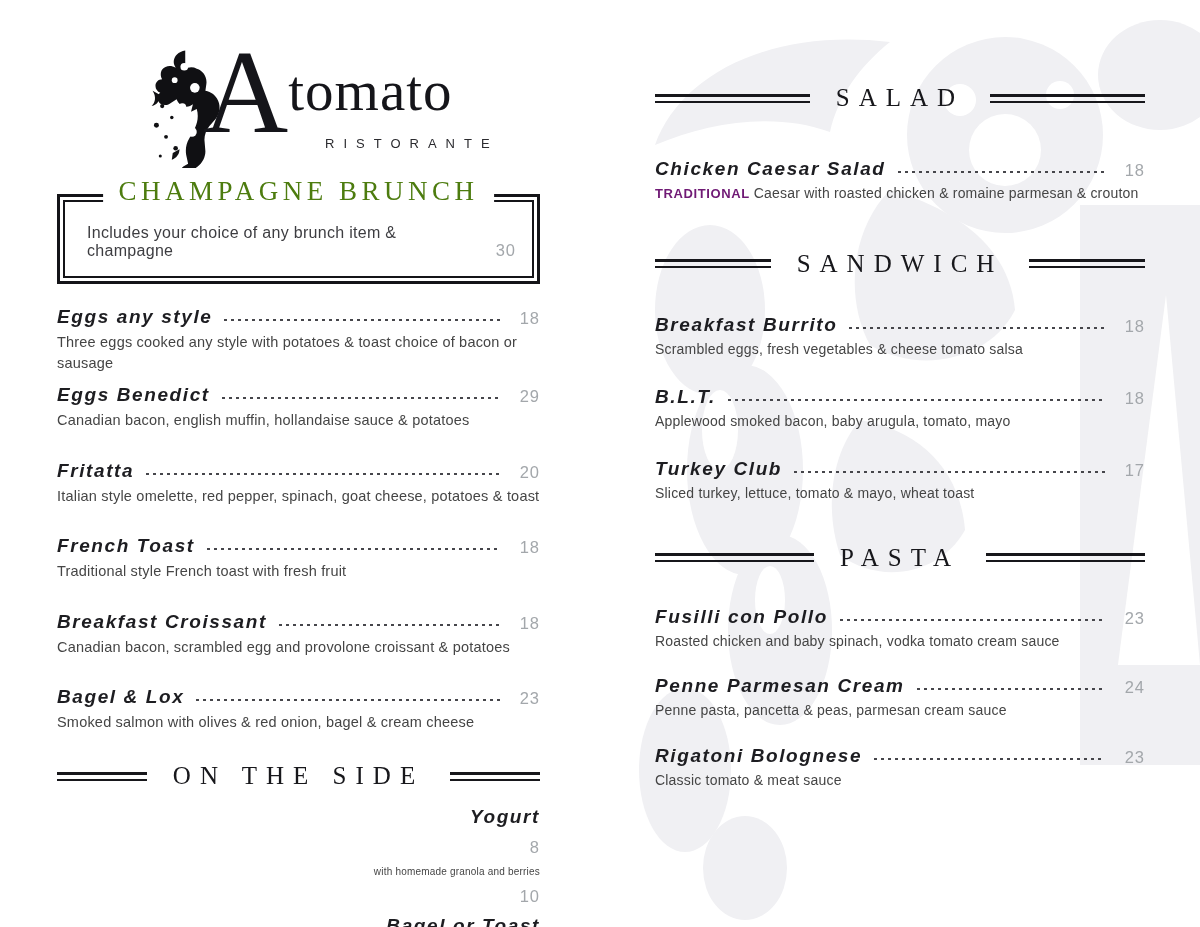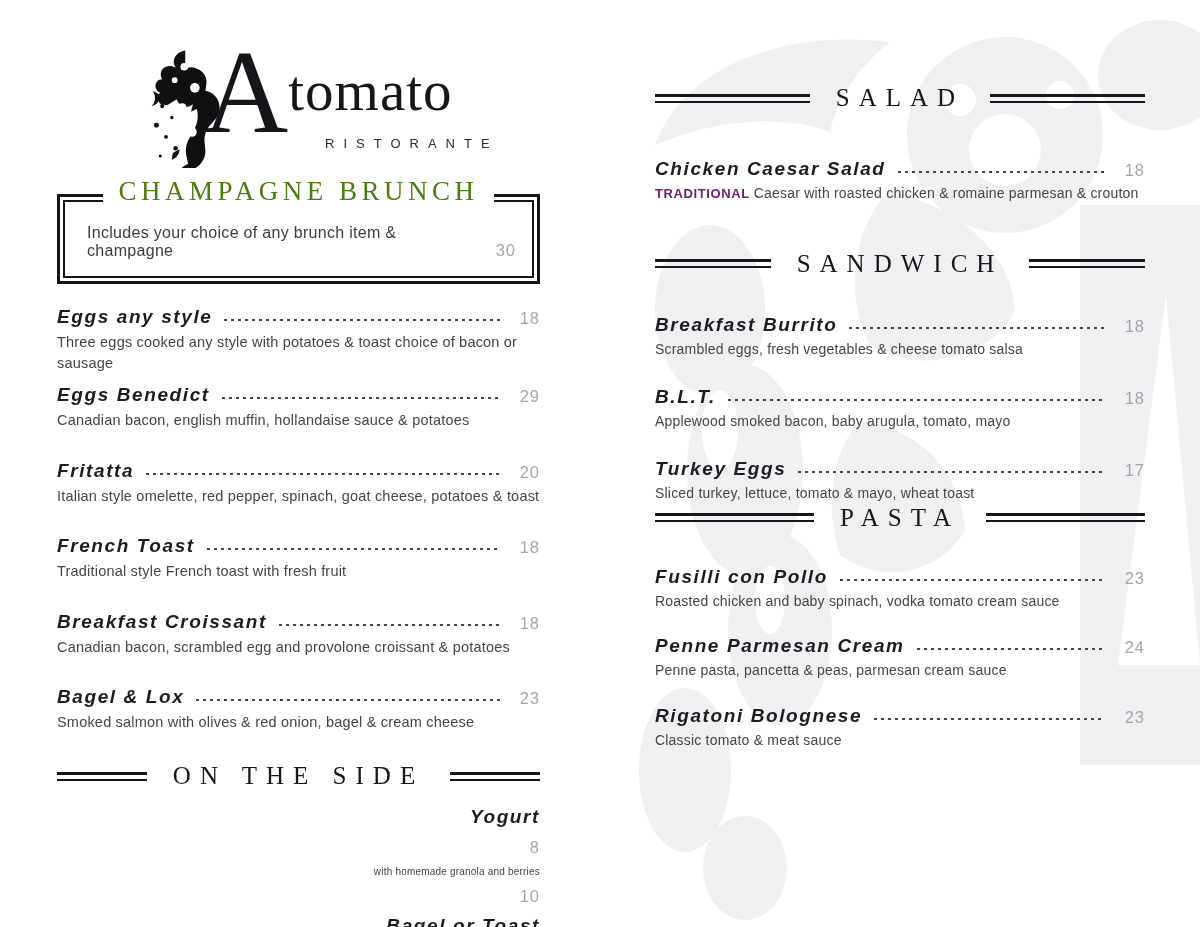--- a/index.html
+++ b/index.html
@@ -76,21 +76,21 @@
   .side-row{margin-bottom:9px;flex-direction:column;}
   .side-note{font-size:10px;color:var(--description);letter-spacing:.2px;white-space:nowrap;}
 
   
   .col-right .item{margin-bottom:0;}
   .col-right .item-desc{font-size:14px;}
   .mt-item-lg{margin-top:46px;}
   .mt-item-md{margin-top:36px;}
   .mt-item-sm{margin-top:26px;}
   .mt-head-a{margin-top:46px;}
-  .mt-head-b{}
+  .mt-head-b{margin-top:40px;}
   .mt-first{margin-top:34px;}
   .mt-next{margin-top:24px;}
 </style>
 </head>
 <body>
 
 <div class="page">
 
   <svg class="watermark" viewBox="0 0 640 927" aria-hidden="true">
     <g fill="#f0f0f3">
@@ -288,21 +288,21 @@
         <div class="item-row">
           <span class="item-name">B.L.T.</span>
           <span class="leader"></span>
           <span class="price">18</span>
         </div>
         <p class="item-desc">Applewood smoked bacon, baby arugula, tomato, mayo</p>
       </div>
 
       <div class="item mt-item-sm">
         <div class="item-row">
-          <span class="item-name">Turkey Eggs</span>
+          <span class="item-name">Turkey Club</span>
           <span class="leader"></span>
           <span class="price">17</span>
         </div>
         <p class="item-desc">Sliced turkey, lettuce, tomato &amp; mayo, wheat toast</p>
       </div>
 
       <div class="section-header mt-head-b">
         <span class="rule"></span>
         <h2 class="section-title">PASTA</h2>
         <span class="rule"></span>

